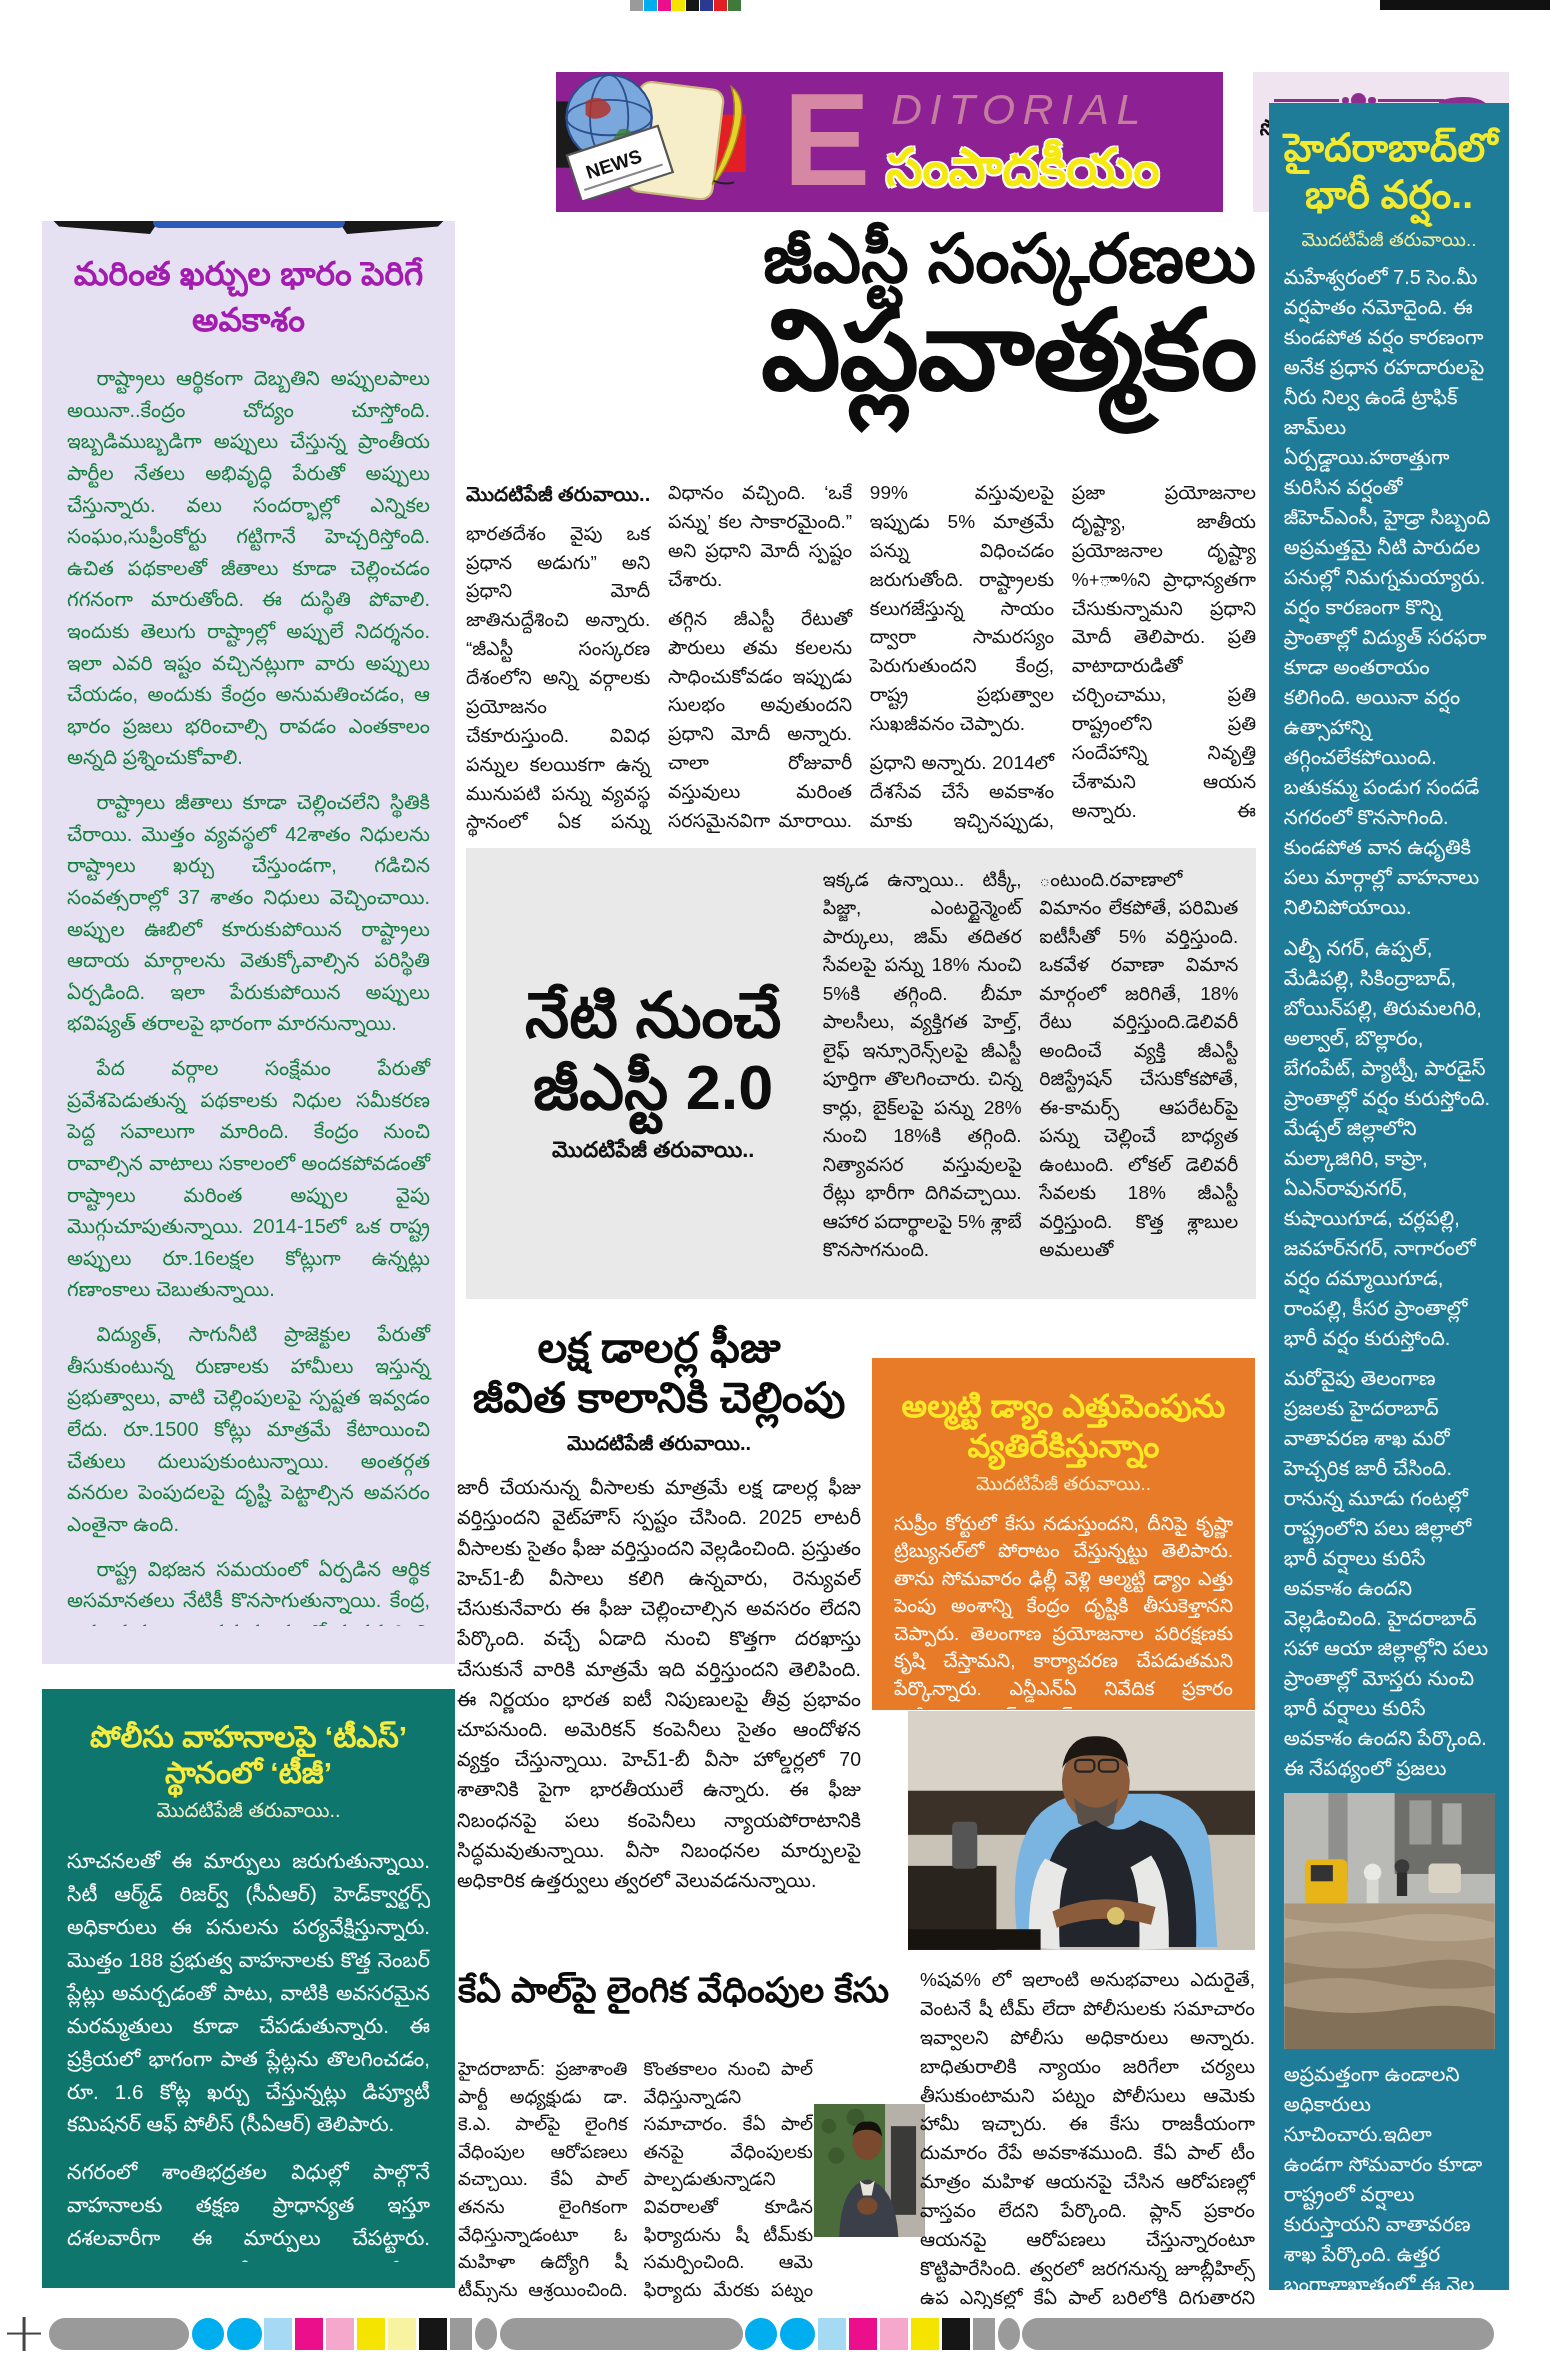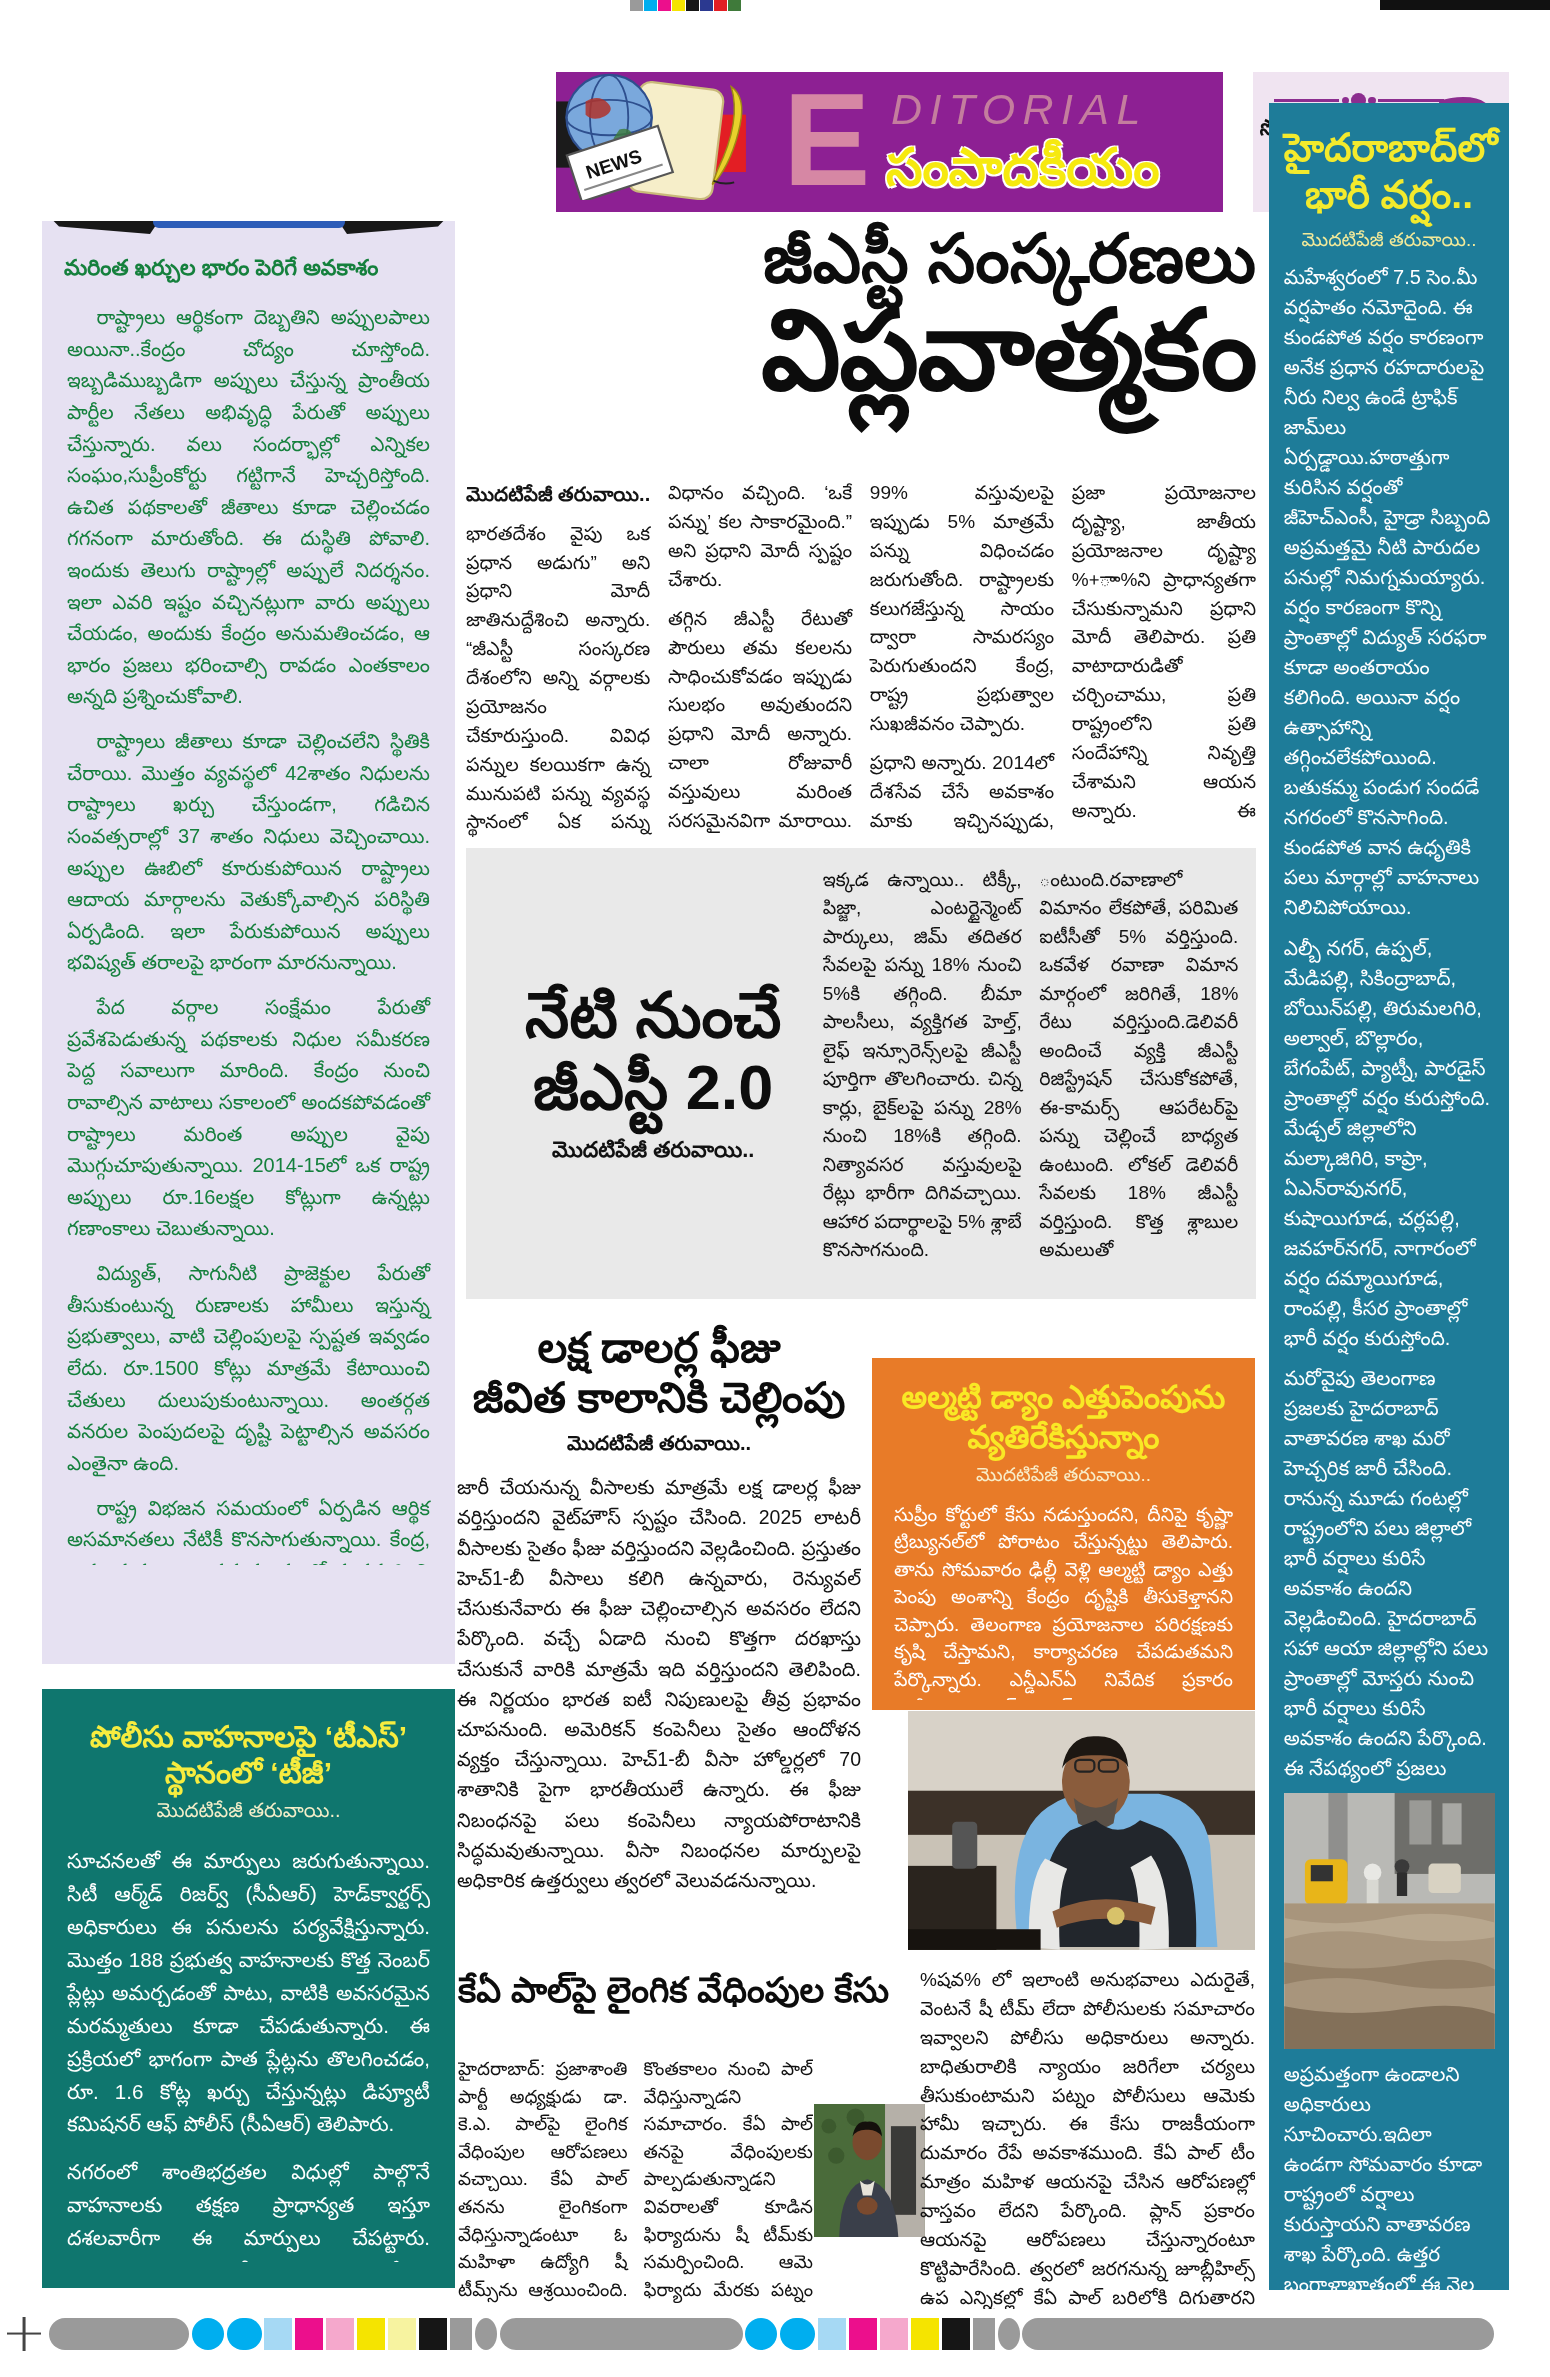--- a/index.html
+++ b/index.html
@@ -38,21 +38,21 @@
   .date-line{position:absolute;left:0px;top:43px;width:214px;text-align:center;font-size:22px;font-weight:bold;color:#111;}
   .city-line{position:absolute;left:0px;top:100px;width:214px;text-align:center;font-size:21.4px;font-weight:bold;color:#8c2d8f;}
   .pagenum{position:absolute;right:5.9px;top:10.3px;font-family:"DejaVu Serif",serif;font-size:103px;line-height:111px;font-weight:bold;color:#8c2d8f;}
 
   
   .left-art{left:42px;top:221px;width:413px;height:1443px;background:#e6e1f2;}
   .left-art .topbar{position:absolute;left:111px;top:-5.2px;width:192px;height:11.8px;background:#2d5cb8;border-radius:5.9px;}
   .wing{position:absolute;top:-5.9px;width:111px;height:19px;background:#181818;}
   .wing.l{left:5.9px;clip-path:polygon(0 0,100% 30%,92% 100%,10% 60%);}
   .wing.r{right:5.9px;clip-path:polygon(0 30%,100% 0,90% 60%,8% 100%);}
-  .left-head{padding:34px 22px 5.9px;font-size:22px;font-weight:800;color:#15803d;}
+  .left-head{padding:34px 22px 5.9px;text-align:center;font-size:33px;font-weight:800;color:#a21caf;}
   .left-body{padding:10.3px 25px;font-size:20px;line-height:1.58;color:#15803d;text-align:justify;height:1253px;overflow:hidden;}
   .left-body p{margin:0 0 13.3px;text-indent:29.5px;}
 
   
   .olive{left:42px;top:1689px;width:413px;height:599px;background:#0f766e;color:#fff;}
   .olive-head{padding:29.5px 19px 4.4px;font-size:30px;font-weight:800;color:#f7ec3f;text-align:center;line-height:1.2;}
   .olive-cont{text-align:center;font-size:20px;color:#f3eec9;margin:4.4px 0 13.3px;}
   .olive-body{padding:4.4px 25px;font-size:20.6px;line-height:1.6;text-align:justify;height:413px;overflow:hidden;}
   .olive-body p{margin:0 0 14.7px;}
 
@@ -73,21 +73,21 @@
   .gst2-right{flex:1;column-count:2;column-gap:17.7px;font-size:19px;line-height:1.5;text-align:justify;overflow:hidden;}
   .gst2-right p{margin:0 0 10.3px;}
 
   
   .fee{left:457px;top:1323px;width:404px;height:626px;}
   .fee-h{text-align:center;font-size:42px;font-weight:800;line-height:1.18;color:#0c0c0c;}
   .fee-cont{text-align:center;font-weight:bold;font-size:20px;margin:10.3px 0 11.8px;}
   .fee-body{font-size:19.5px;line-height:1.55;text-align:justify;height:427px;overflow:hidden;}
 
   
-  .almatti{left:872px;top:1358px;width:383px;height:352px;background:#e87b28;box-sizing:border-box;padding:19px 22px;}
+  .almatti{left:872px;top:1358px;width:383px;height:352px;background:#e87b28;box-sizing:border-box;padding:28px 22px;}
   .alm-h{text-align:center;font-size:32px;font-weight:800;color:#f9e825;line-height:1.25;}
   .alm-cont{text-align:center;font-size:19px;color:#f8edc9;margin:7.4px 0 10.3px;}
   .alm-body{color:#fff;font-size:19px;line-height:1.45;text-align:justify;height:199px;overflow:hidden;}
   .alm-body p{margin:0 0 7.4px;}
 
   
   .photo{background:#ccc;}
   .minister-photo{left:908px;top:1711px;width:347px;height:239px;}
   .paul-photo{left:814px;top:2104px;width:111px;height:133px;}
   .flood-photo{width:211px;height:256px;margin:10.3px auto;}

